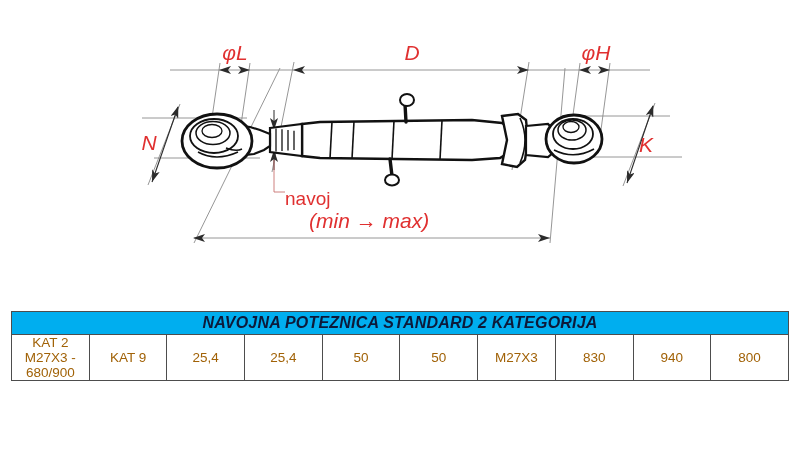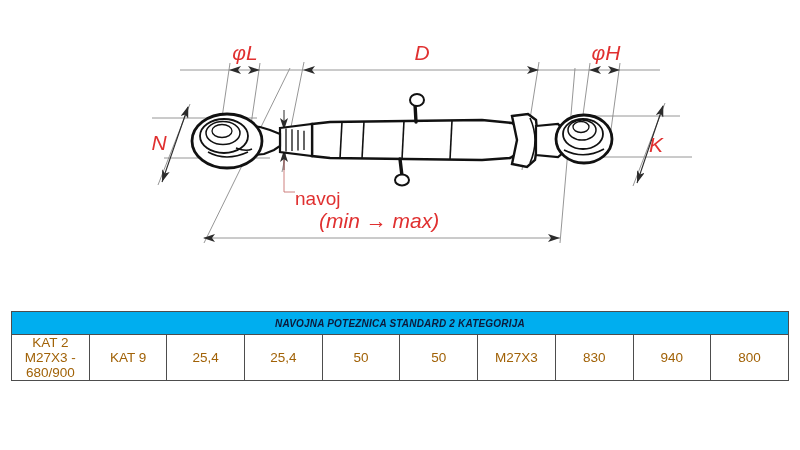--- a/index.html
+++ b/index.html
@@ -18,21 +18,21 @@
   #page {
     position: relative;
     width: 800px;
     height: 450px;
     background: #ffffff;
   }
 
   
   #diagram-area {
     position: absolute;
-    left: 12px;
+    left: 2px;
     top: 0;
     width: 664px;
     height: 295px;
   }
   #diagram-svg {
     position: absolute;
     left: 0;
     top: 0;
     display: block;
   }
@@ -56,21 +56,21 @@
     text-align: center;
     vertical-align: middle;
     background: #ffffff;
   }
   tr.title-row td {
     background: #00aeef;
     height: 22px;
     color: #0d1a3a;
     font-weight: bold;
     font-style: italic;
-    font-size: 10px;
+    font-size: 16px;
     letter-spacing: .2px;
   }
   tr.head-row td {
     background: #00aeef;
     height: 24px;
     color: #d81f26;
     font-weight: bold;
     font-size: 14px;
   }
   tr.data-row td {

